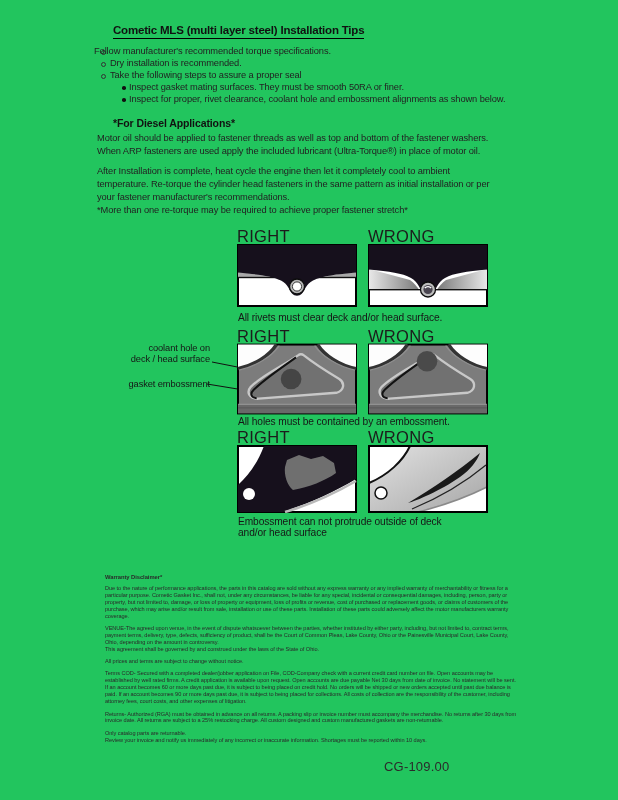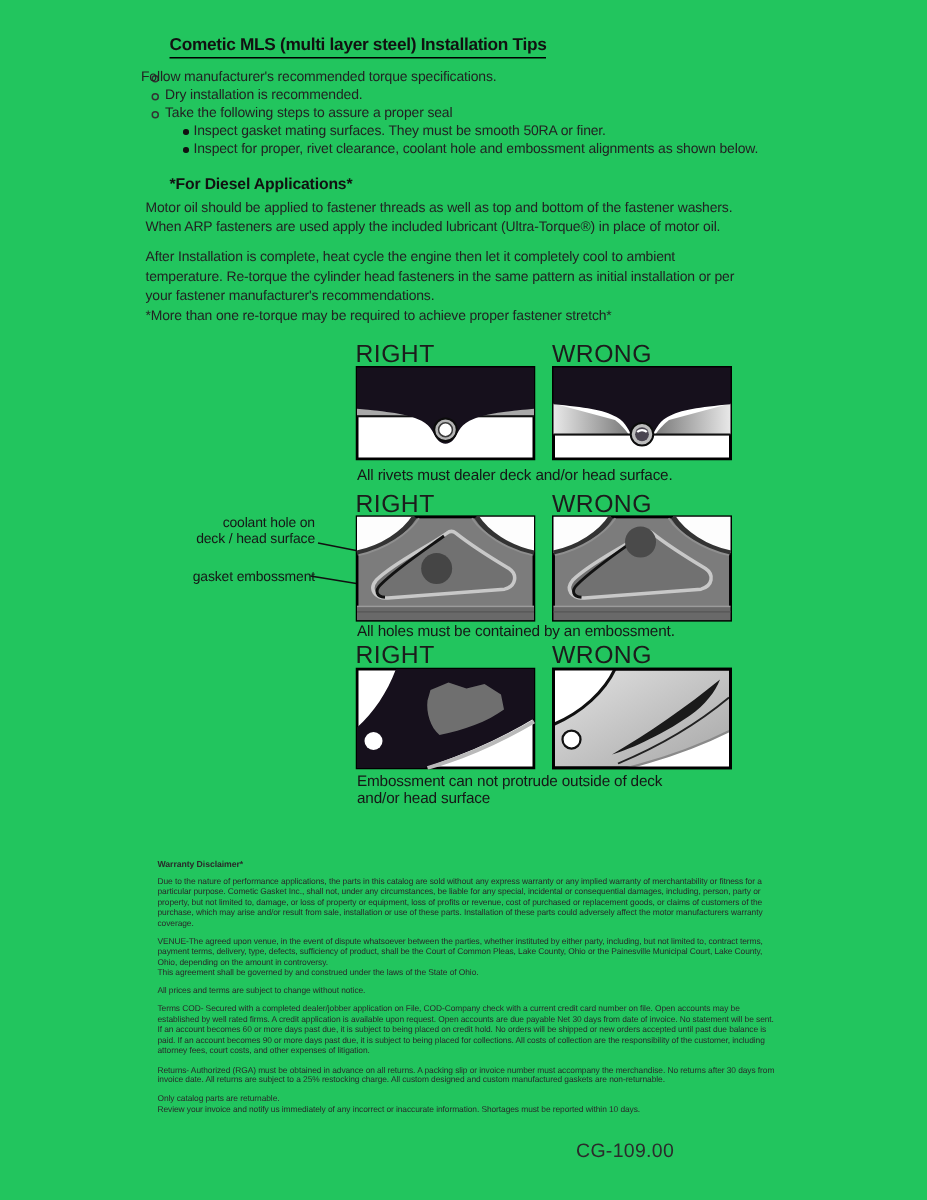--- a/index.html
+++ b/index.html
@@ -86,21 +86,21 @@
     <rect x="1" y="1" width="118" height="61" fill="#ffffff" stroke="#000000" stroke-width="2"></rect>
     <path d="M1,25 L42,36 C46,39 49,42.5 51,45.5 L1,45.5 Z" fill="url(#d1wl)"></path>
     <path d="M119,25 L78,36 C74,39 71,42.5 69,45.5 L119,45.5 Z" fill="url(#d1wr)"></path>
     <rect x="1" y="45" width="118" height="1.4" fill="#101010"></rect>
     <path d="M1,1 H119 V25.5 C98,27.5 86,29 77,34 C70,38 69,43.5 66,47.5 C63,51 57,51 54,47.5 C51,43.5 50,38 43,34 C34,29 22,27.5 1,25.5 Z" fill="#16101c"></path>
     <circle cx="60" cy="45.5" r="7.5" fill="#bdbdbd" stroke="#0c0c0c" stroke-width="1.3"></circle>
     <circle cx="60" cy="45.5" r="4.6" fill="#4a4550"></circle>
     <path d="M56.8,44 A4.6,4.6 0 0 1 63.2,44" stroke="#ffffff" stroke-width="1.5" fill="none"></path>
   </svg>
 
-  <div class="abs caption" style="left:238px;top:312px;">All rivets must dealer deck and/or head surface.</div>
+  <div class="abs caption" style="left:238px;top:312px;">All rivets must clear deck and/or head surface.</div>
 
   <div class="abs dglabel" style="left:237px;top:327px;">RIGHT</div>
   <div class="abs dglabel" style="left:368px;top:327px;">WRONG</div>
 
   <div class="abs callout" style="left:108px;top:343px;width:102px;">
     <div>coolant hole on</div>
     <div>deck / head surface</div>
   </div>
   <div class="abs callout" style="left:103px;top:379px;width:107px;">gasket embossment</div>
 

